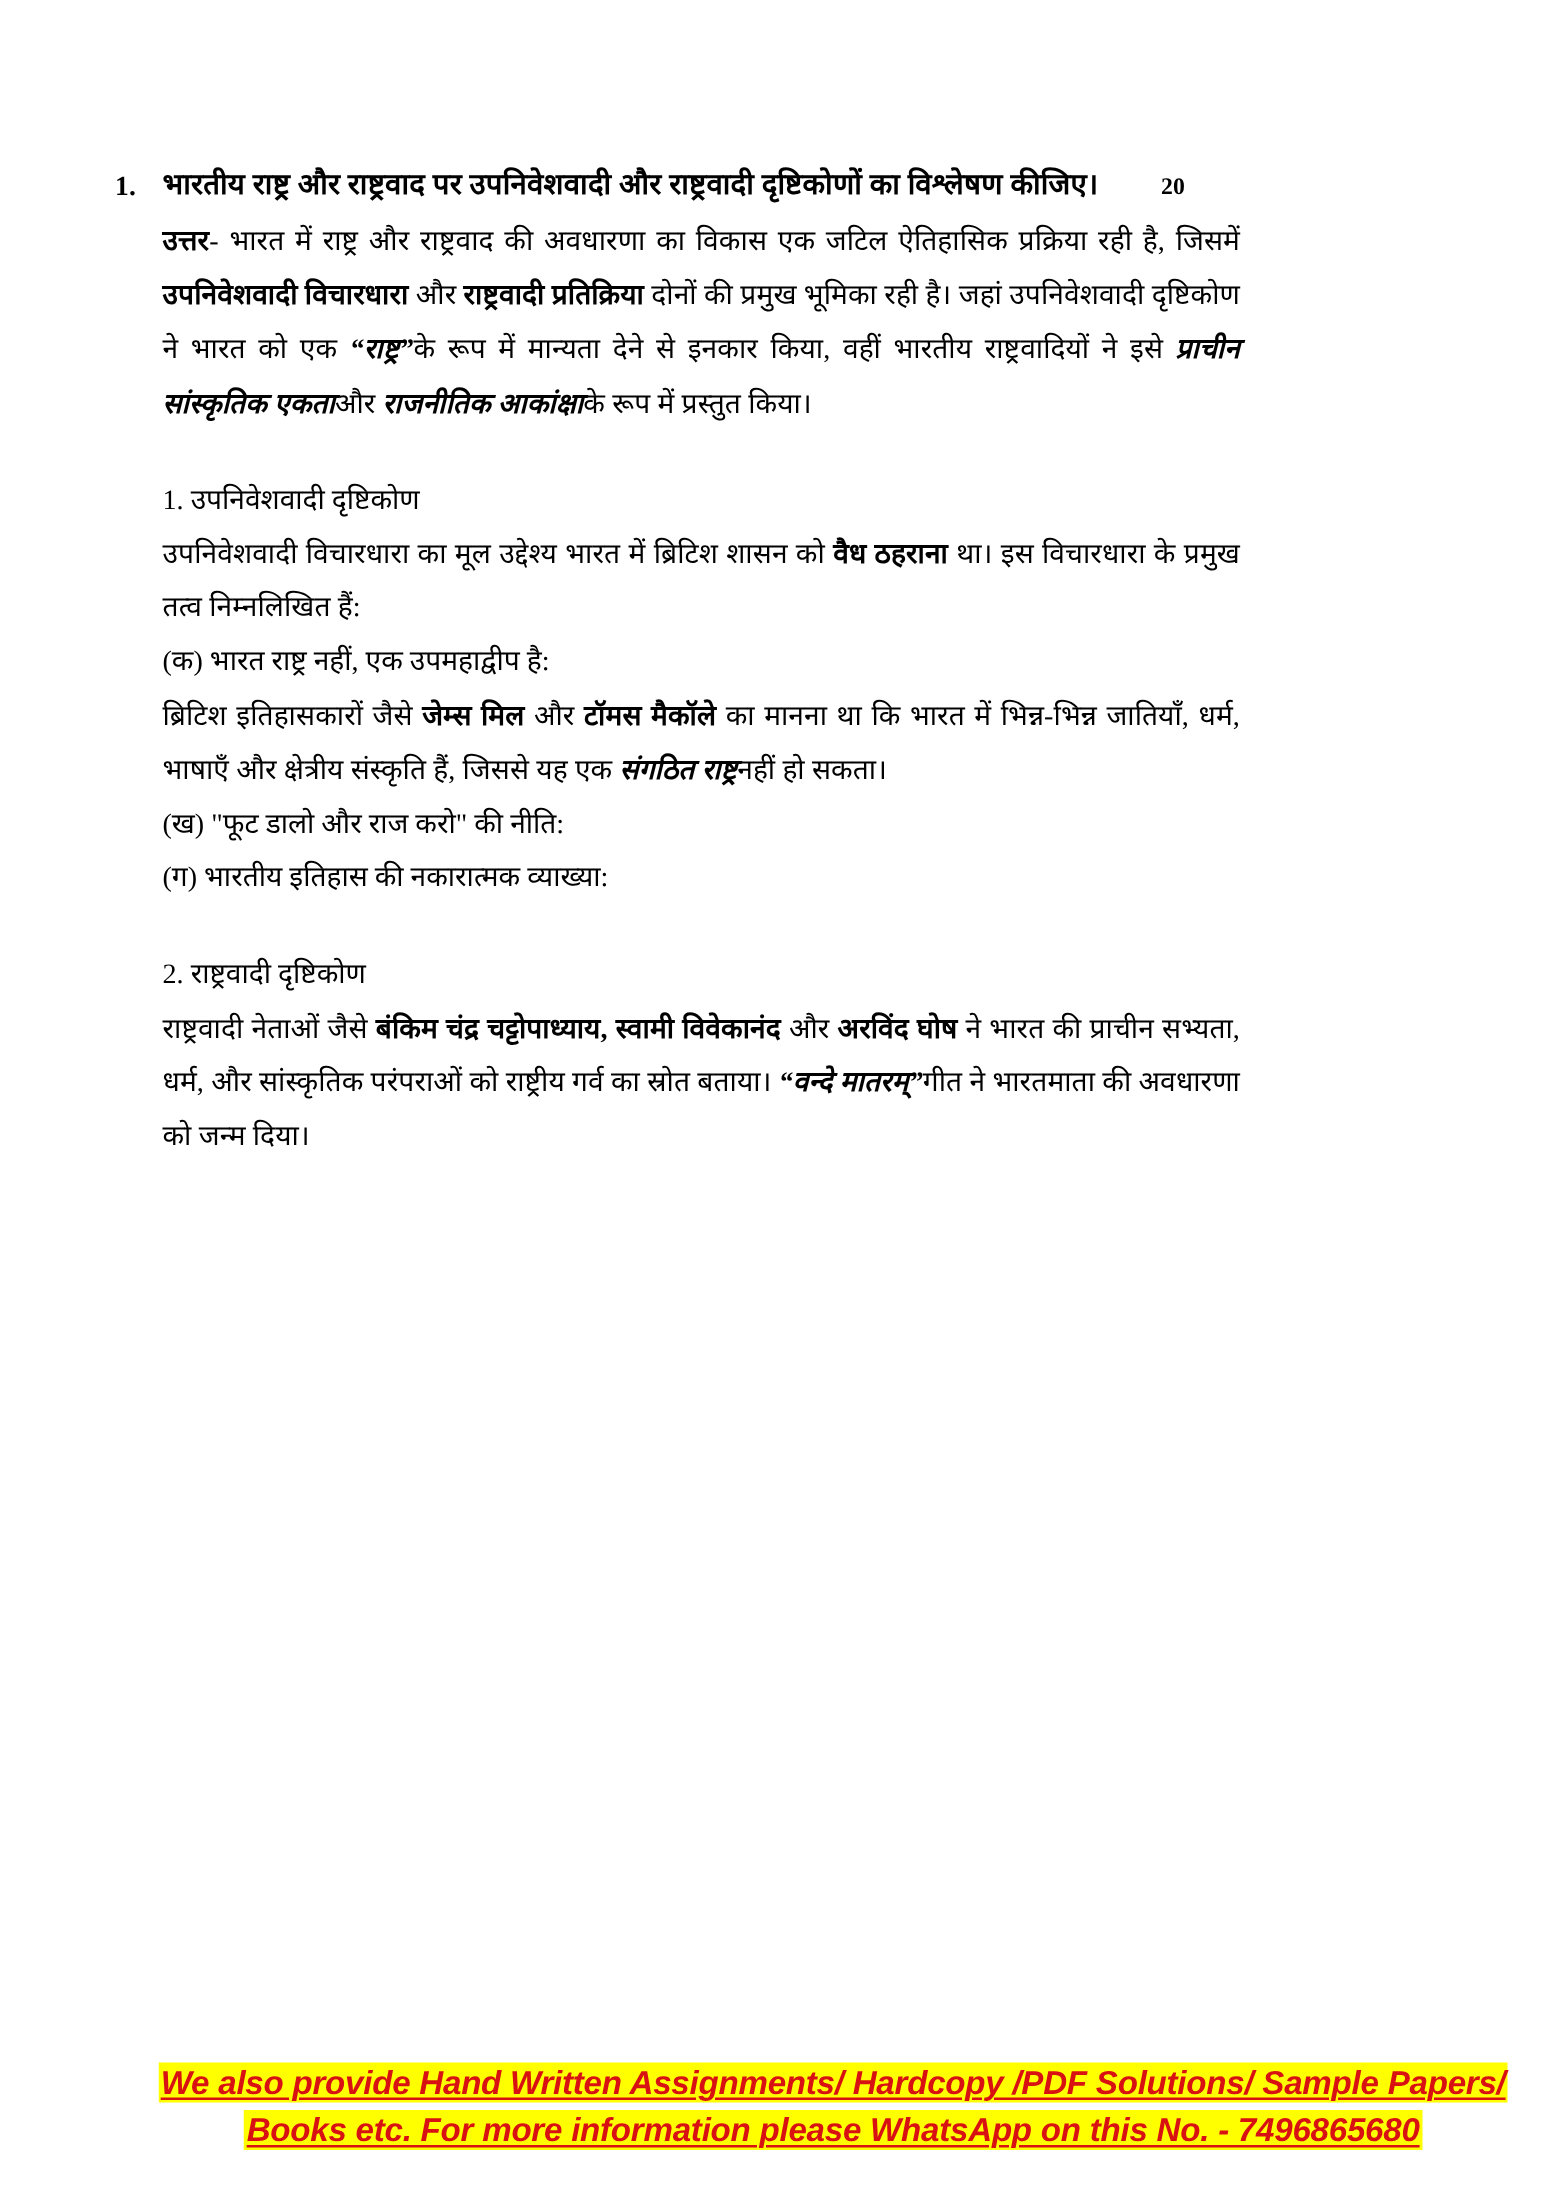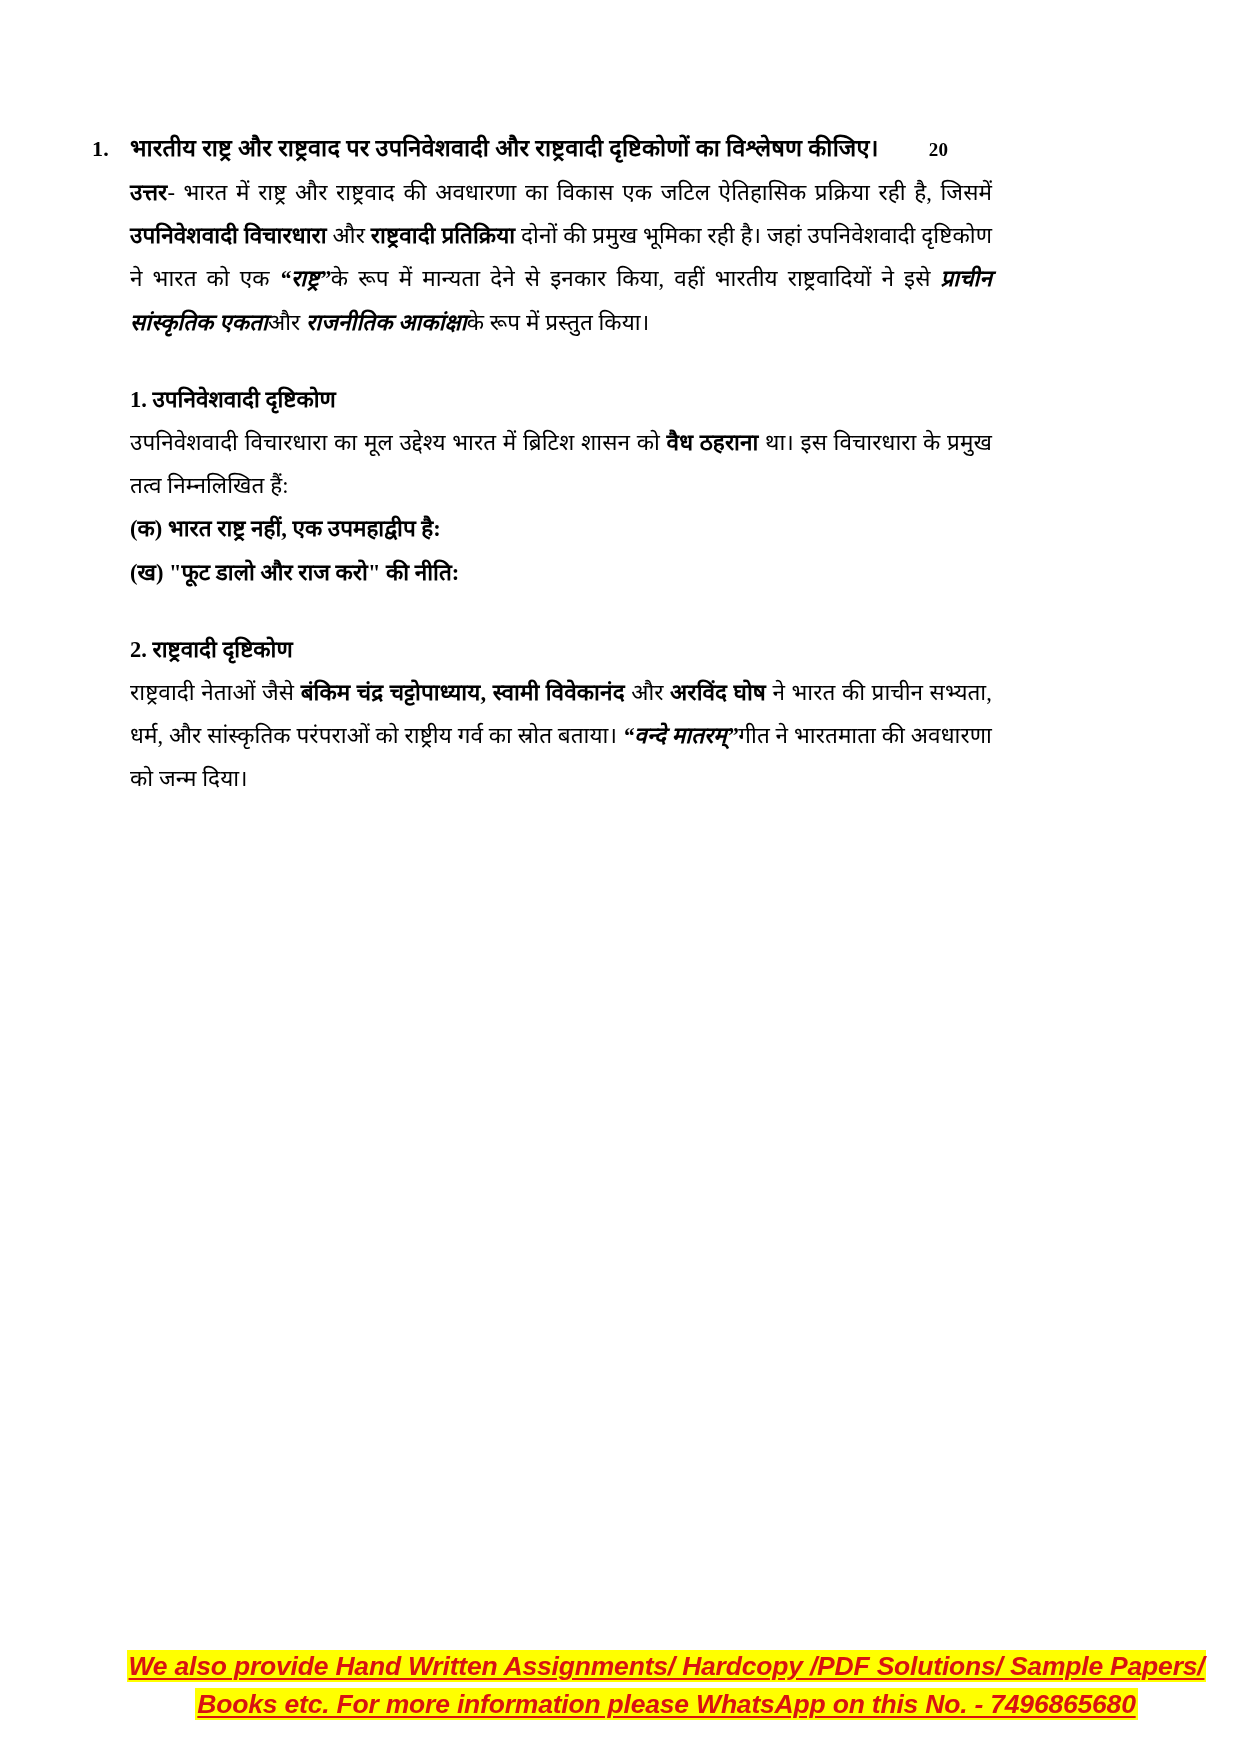--- a/index.html
+++ b/index.html
@@ -70,21 +70,21 @@
     font-size: 22.5px;
     line-height: 1.92;
     text-align: justify;
     text-justify: inter-word;
     letter-spacing: 0.1px;
   }
 
   h3.sec {
     margin: 0;
     font-size: 22.5px;
-    font-weight: bold;
+    font-weight: normal;
     line-height: 1.92;
     text-align: left;
   }
   .spacer-md { height: 34px; }
 
   b, strong { font-weight: bold; }
   i, em { font-style: italic; font-weight: bold; }
 
   
   .promo {
@@ -134,24 +134,26 @@
       <p class="para"><b>उत्तर</b><span>- भारत में राष्ट्र और राष्ट्रवाद की अवधारणा का विकास एक जटिल ऐतिहासिक प्रक्रिया रही है, जिसमें </span><b>उपनिवेशवादी विचारधारा</b><span> और </span><b>राष्ट्रवादी प्रतिक्रिया</b><span> दोनों की प्रमुख भूमिका रही है। जहां उपनिवेशवादी दृष्टिकोण ने भारत को एक </span><i>“राष्ट्र”</i><span>के रूप में मान्यता देने से इनकार किया, वहीं भारतीय राष्ट्रवादियों ने इसे </span><i>प्राचीन सांस्कृतिक एकता</i><span>और </span><i>राजनीतिक आकांक्षा</i><span>के रूप में प्रस्तुत किया।</span></p>
 
       <div class="spacer-md"></div>
 
       <h3 class="sec">1. उपनिवेशवादी दृष्टिकोण</h3>
 
       <p class="para"><span>उपनिवेशवादी विचारधारा का मूल उद्देश्य भारत में ब्रिटिश शासन को </span><b>वैध ठहराना</b><span> था। इस विचारधारा के प्रमुख तत्व निम्नलिखित हैं:</span></p>
 
       <h3 class="sec">(क) भारत राष्ट्र नहीं, एक उपमहाद्वीप है:</h3>
 
+      <p class="para"><span>ब्रिटिश इतिहासकारों जैसे </span><b>जेम्स मिल</b><span> और </span><b>टॉमस मैकॉले</b><span> का मानना था कि भारत में भिन्न-भिन्न जातियाँ, धर्म, भाषाएँ और क्षेत्रीय संस्कृति हैं, जिससे यह एक </span><i>संगठित राष्ट्र</i><span>नहीं हो सकता।</span></p>
 
       <h3 class="sec">(ख) "फूट डालो और राज करो" की नीति:</h3>
 
 
+      <h3 class="sec">(ग) भारतीय इतिहास की नकारात्मक व्याख्या:</h3>
 
 
       <div class="spacer-md"></div>
 
       <h3 class="sec">2. राष्ट्रवादी दृष्टिकोण</h3>
 
 
 
       <p class="para"><span>राष्ट्रवादी नेताओं जैसे </span><b>बंकिम चंद्र चट्टोपाध्याय, स्वामी विवेकानंद</b><span> और </span><b>अरविंद घोष</b><span> ने भारत की प्राचीन सभ्यता, धर्म, और सांस्कृतिक परंपराओं को राष्ट्रीय गर्व का स्रोत बताया। </span><i>“वन्दे मातरम्”</i><span>गीत ने भारतमाता की अवधारणा को जन्म दिया।</span></p>
 

